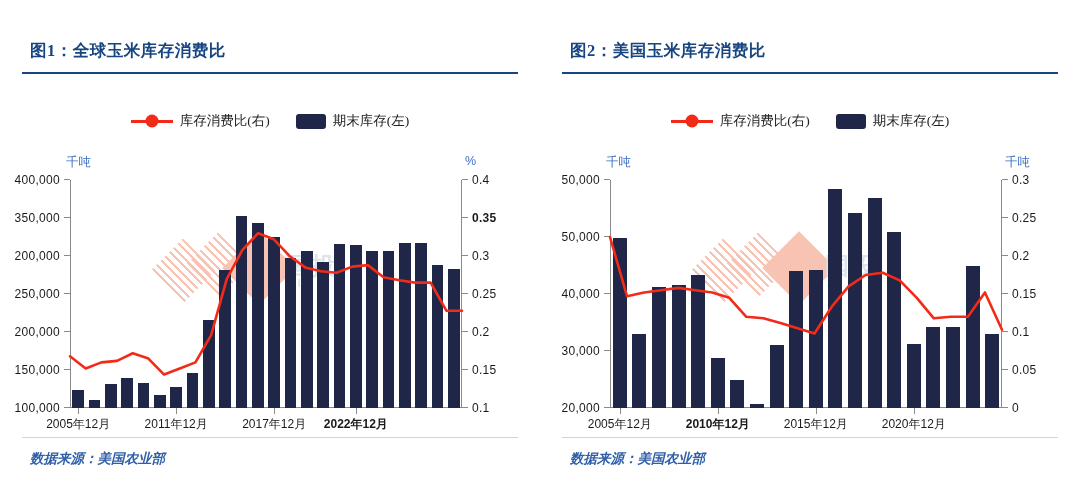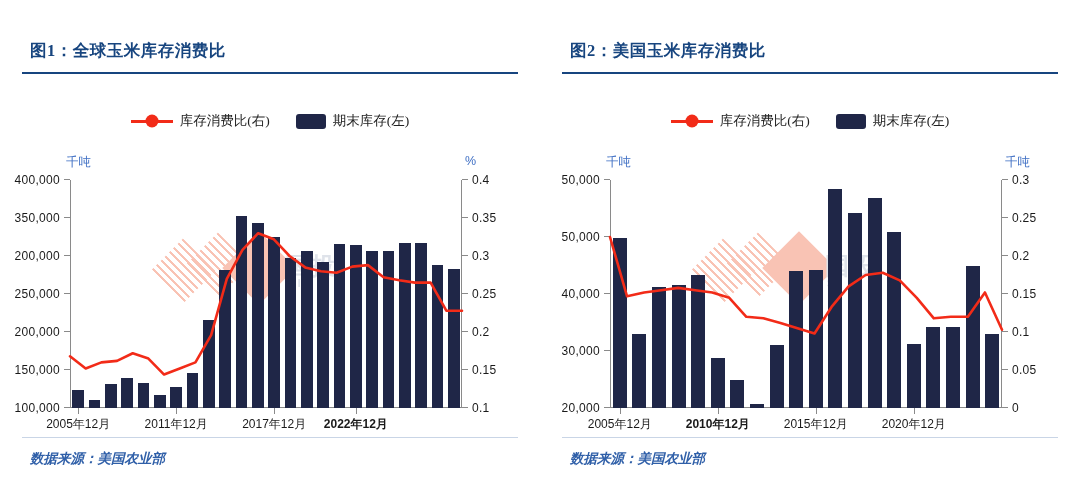--- a/index.html
+++ b/index.html
@@ -148,21 +148,21 @@
           <div class="lbl-r" style="bottom: 0%; transform: translateY(50%);">0.1</div>
           <div class="tick-r" style="bottom: 16.6667%;"></div>
           <div class="lbl-r" style="bottom: 16.6667%; transform: translateY(50%);">0.15</div>
           <div class="tick-r" style="bottom: 33.3333%;"></div>
           <div class="lbl-r" style="bottom: 33.3333%; transform: translateY(50%);">0.2</div>
           <div class="tick-r" style="bottom: 50%;"></div>
           <div class="lbl-r" style="bottom: 50%; transform: translateY(50%);">0.25</div>
           <div class="tick-r" style="bottom: 66.6667%;"></div>
           <div class="lbl-r" style="bottom: 66.6667%; transform: translateY(50%);">0.3</div>
           <div class="tick-r" style="bottom: 83.3333%;"></div>
-          <div class="lbl-r" style="bottom: 83.3333%; transform: translateY(50%);">0.35</div>
+          <div class="lbl-r" style="bottom: 83.3333%; transform: translateY(50%); font-weight: bold;">0.35</div>
           <div class="tick-r" style="bottom: 100%;"></div>
           <div class="lbl-r" style="bottom: 100%; transform: translateY(50%); margin-top: 23px;">0.4</div>
           <div class="bars">
             <div class="bar" style="left: 0.583333%; width: 3%; height: 8%; background: rgb(31, 38, 71);"></div>
             <div class="bar" style="left: 4.75%; width: 3%; height: 3.33333%; background: rgb(31, 38, 71);"></div>
             <div class="bar" style="left: 8.91667%; width: 3%; height: 10.3333%; background: rgb(31, 38, 71);"></div>
             <div class="bar" style="left: 13.0833%; width: 3%; height: 13.3333%; background: rgb(31, 38, 71);"></div>
             <div class="bar" style="left: 17.25%; width: 3%; height: 11%; background: rgb(31, 38, 71);"></div>
             <div class="bar" style="left: 21.4167%; width: 3%; height: 5.66667%; background: rgb(31, 38, 71);"></div>
             <div class="bar" style="left: 25.5833%; width: 3%; height: 9%; background: rgb(31, 38, 71);"></div>

